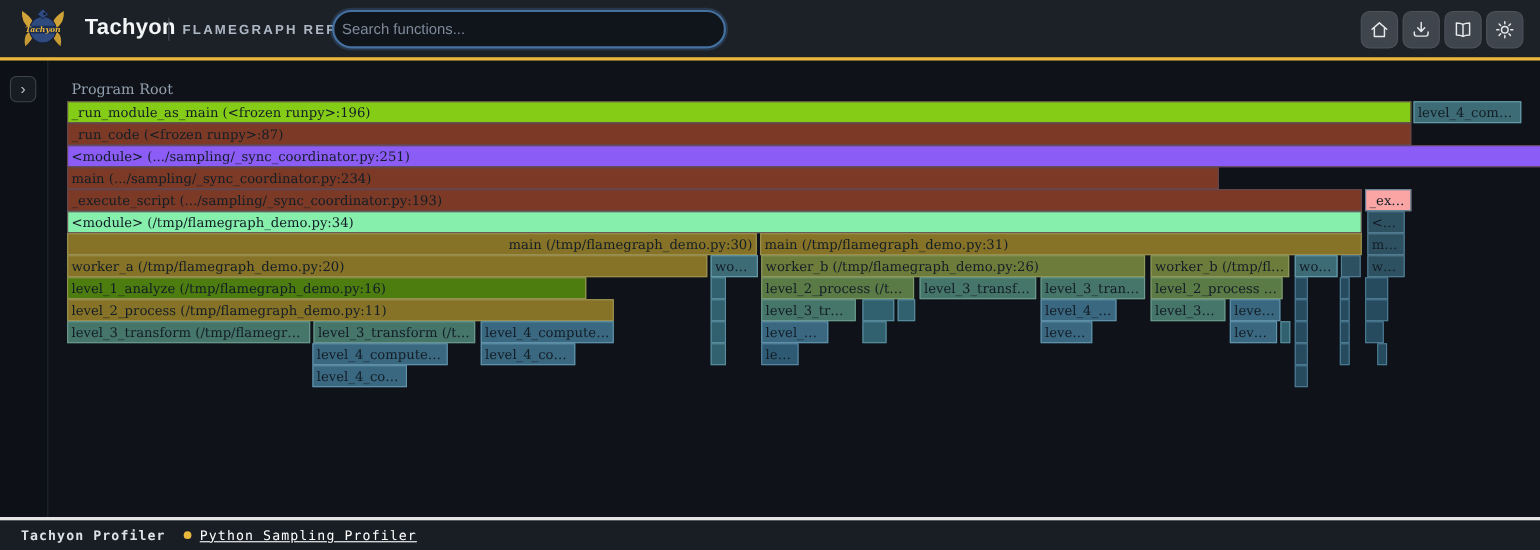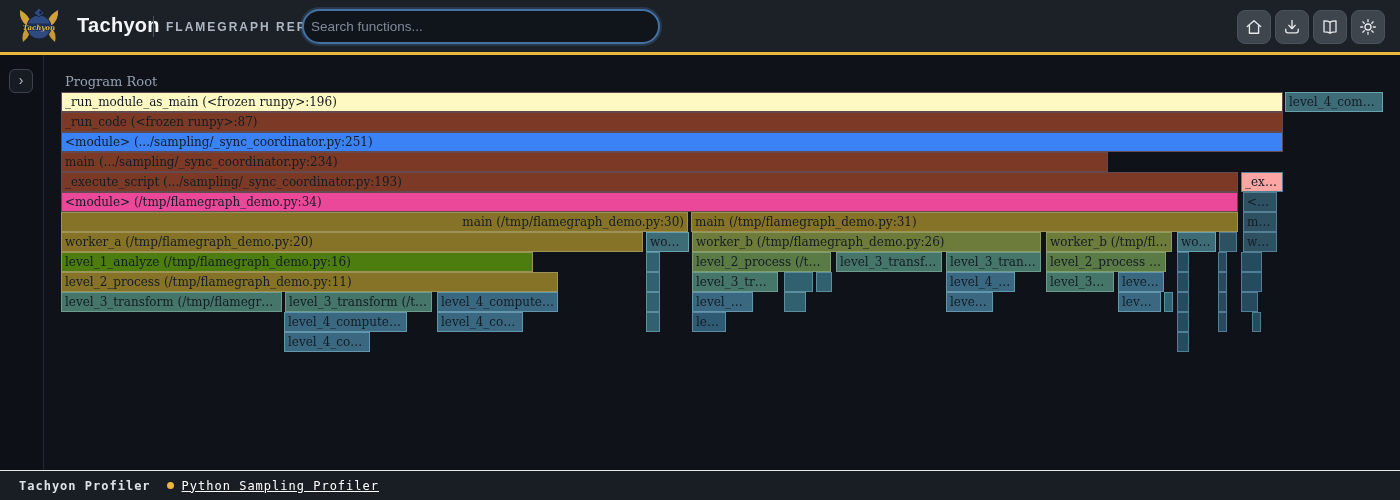--- a/index.html
+++ b/index.html
@@ -28,21 +28,21 @@
   .toggle { position:absolute; left:9px; top:14px; width:24px; height:24px; border-radius:6px;
             border:1px solid #3c434d; background:#171c23; color:#b9c1ca; font-size:14px; line-height:21px;
             text-align:center; cursor:pointer; }
   .root-label { position:absolute; left:65px; top:19px; font-family:"DejaVu Serif",serif; font-size:13px; color:#94a0af; cursor:pointer; }
   .bar { position:absolute; height:20px; border:1px solid; font-family:"DejaVu Serif",serif; font-size:12px;
          color:#131d26; line-height:18px; padding:0 3px; white-space:nowrap; overflow:hidden;
          text-overflow:ellipsis; cursor:pointer; }
 
   
   .footer { position:absolute; bottom:0; left:0; width:1400px; height:30px; background:#191e25;
-            border-top:1px solid #e5e5e5; display:flex; align-items:center;
+            border-top:3px solid #e5e5e5; display:flex; align-items:center;
             font-family:"DejaVu Sans Mono",monospace; font-size:12px; letter-spacing:1px; }
   .app { color:#dde2e7; font-weight:bold; margin-left:19px; }
   .dot { width:7px; height:7px; border-radius:50%; background:#e9b73b; margin:0 8px 0 16px; }
   .sub { color:#ffffff;text-decoration:underline; }
 </style>
 </head>
 <body>
 
 <div class="stage">
 
@@ -83,28 +83,28 @@
           <circle cx="12" cy="12" r="3.6"></circle>
           <path d="M12 3.2 V5.6 M12 18.4 V20.8 M3.2 12 H5.6 M18.4 12 H20.8 M5.8 5.8 L7.5 7.5 M16.5 16.5 L18.2 18.2 M18.2 5.8 L16.5 7.5 M7.5 16.5 L5.8 18.2"></path>
         </svg>
       </div>
     </div>
   </div>
 
   <div class="main">
     <div class="root-label">Program Root</div>
     <div>
-        <div class="bar" title="_run_module_as_main (&lt;frozen runpy&gt;:196)" style="left: 61px; top: 37px; width: 1222px; background: #fef9c3; border-color: rgb(100, 73, 79);">_run_module_as_main (&lt;frozen runpy&gt;:196)</div>
+        <div class="bar" title="_run_module_as_main (&lt;frozen runpy&gt;:196)" style="left: 61px; top: 37px; width: 1222px; background: #84cc16; border-color: rgb(100, 73, 79);">_run_module_as_main (&lt;frozen runpy&gt;:196)</div>
         <div class="bar" title="level_4_comput…" style="left: 1285px; top: 37px; width: 98px; background: rgb(61, 107, 118); border-color: rgb(104, 160, 174);">level_4_comput…</div>
         <div class="bar" title="_run_code (&lt;frozen runpy&gt;:87)" style="left: 61px; top: 57px; width: 1222px; background: rgb(124, 58, 38); border-color: rgb(100, 73, 79);">_run_code (&lt;frozen runpy&gt;:87)</div>
-        <div class="bar" title="&lt;module&gt; (.../sampling/_sync_coordinator.py:251)" style="left: 61px; top: 77px; width: 1222px; background: #3b82f6; border-color: rgb(100, 73, 79);">&lt;module&gt; (.../sampling/_sync_coordinator.py:251)</div>
+        <div class="bar" title="&lt;module&gt; (.../sampling/_sync_coordinator.py:251)" style="left: 61px; top: 77px; width: 1340px; background: #8b5cf6; border-color: rgb(100, 73, 79);">&lt;module&gt; (.../sampling/_sync_coordinator.py:251)</div>
         <div class="bar" title="main (.../sampling/_sync_coordinator.py:234)" style="left: 61px; top: 97px; width: 1047px; background: rgb(124, 58, 38); border-color: rgb(100, 73, 79);">main (.../sampling/_sync_coordinator.py:234)</div>
         <div class="bar" title="_execute_script (.../sampling/_sync_coordinator.py:193)" style="left: 61px; top: 117px; width: 1177px; background: rgb(124, 58, 38); border-color: rgb(100, 73, 79);">_execute_script (.../sampling/_sync_coordinator.py:193)</div>
         <div class="bar" title="_exe…" style="left: 1241px; top: 117px; width: 42px; background: #fca5a5; border-color: rgb(84, 127, 149);">_exe…</div>
-        <div class="bar" title="&lt;module&gt; (/tmp/flamegraph_demo.py:34)" style="left: 61px; top: 137px; width: 1177px; background: #ec4899; border-color: rgb(100, 73, 79);">&lt;module&gt; (/tmp/flamegraph_demo.py:34)</div>
+        <div class="bar" title="&lt;module&gt; (/tmp/flamegraph_demo.py:34)" style="left: 61px; top: 137px; width: 1177px; background: #86efac; border-color: rgb(100, 73, 79);">&lt;module&gt; (/tmp/flamegraph_demo.py:34)</div>
         <div class="bar" title="&lt;m…" style="left: 1243px; top: 137px; width: 34px; background: rgb(46, 81, 98); border-color: rgb(84, 127, 149);">&lt;m…</div>
         <div class="bar" title="main (/tmp/flamegraph_demo.py:30)" style="left: 61px; top: 157px; width: 627px; background: rgb(135, 115, 39); border-color: rgb(156, 148, 86); text-align: right;">main (/tmp/flamegraph_demo.py:30)</div>
         <div class="bar" title="main (/tmp/flamegraph_demo.py:31)" style="left: 691px; top: 157px; width: 547px; background: rgb(135, 115, 39); border-color: rgb(156, 148, 86);">main (/tmp/flamegraph_demo.py:31)</div>
         <div class="bar" title="ma…" style="left: 1243px; top: 157px; width: 34px; background: rgb(46, 81, 98); border-color: rgb(84, 127, 149);">ma…</div>
         <div class="bar" title="worker_a (/tmp/flamegraph_demo.py:20)" style="left: 61px; top: 177px; width: 582px; background: rgb(135, 115, 39); border-color: rgb(156, 148, 86);">worker_a (/tmp/flamegraph_demo.py:20)</div>
         <div class="bar" title="wor…" style="left: 646px; top: 177px; width: 43px; background: rgb(61, 107, 118); border-color: rgb(104, 160, 174);">wor…</div>
         <div class="bar" title="worker_b (/tmp/flamegraph_demo.py:26)" style="left: 692px; top: 177px; width: 349px; background: rgb(109, 124, 58); border-color: rgb(143, 155, 94);">worker_b (/tmp/flamegraph_demo.py:26)</div>
         <div class="bar" title="worker_b (/tmp/flame…" style="left: 1046px; top: 177px; width: 126px; background: rgb(109, 124, 58); border-color: rgb(143, 155, 94);">worker_b (/tmp/flame…</div>
         <div class="bar" title="wor…" style="left: 1177px; top: 177px; width: 39px; background: rgb(61, 107, 118); border-color: rgb(104, 160, 174);">wor…</div>
         <div class="bar" title="" style="left: 1219px; top: 177px; width: 18px; background: rgb(46, 81, 98); border-color: rgb(84, 127, 149);"></div>

